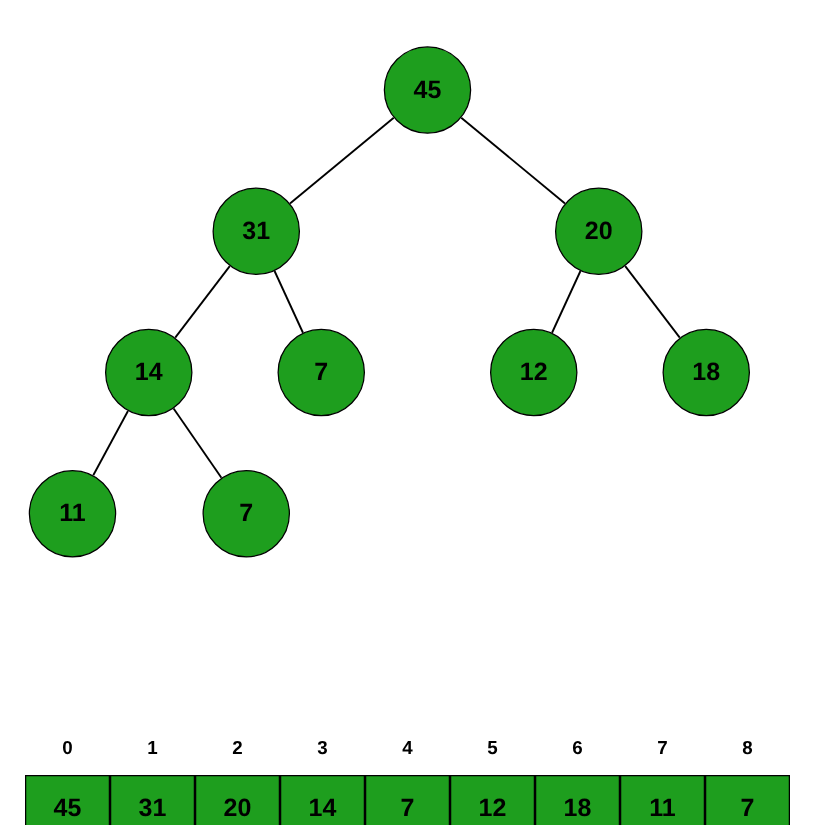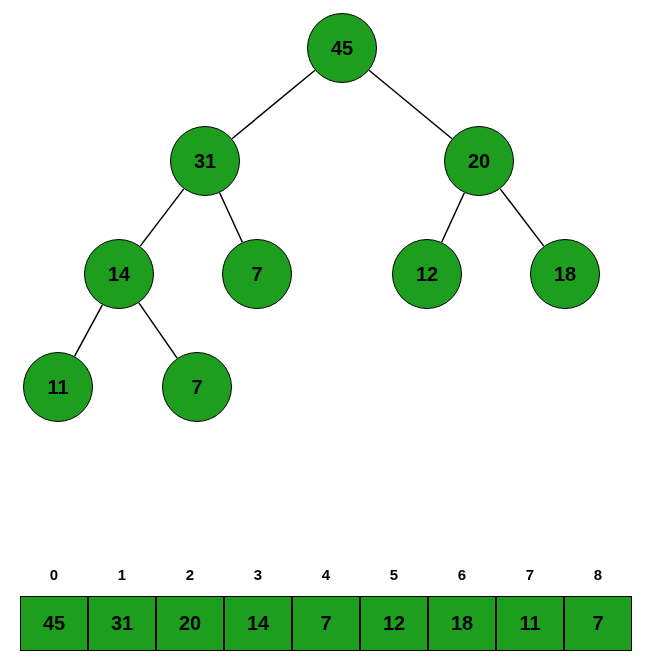--- a/index.html
+++ b/index.html
@@ -8,20 +8,21 @@
     background: #fff;
     font-family: Arial, Helvetica, sans-serif;
     width: 651px;
     height: 660px;
     position: relative;
   }
   .canvas {
     position: relative;
     width: 651px;
     height: 468px;
+    margin-top: 24px;
   }
   .node {
     position: absolute;
     width: 70px;
     height: 70px;
     border-radius: 50%;
     background: #1e9e1e;
     border: 1px solid #000;
     display: flex;
     align-items: center;

